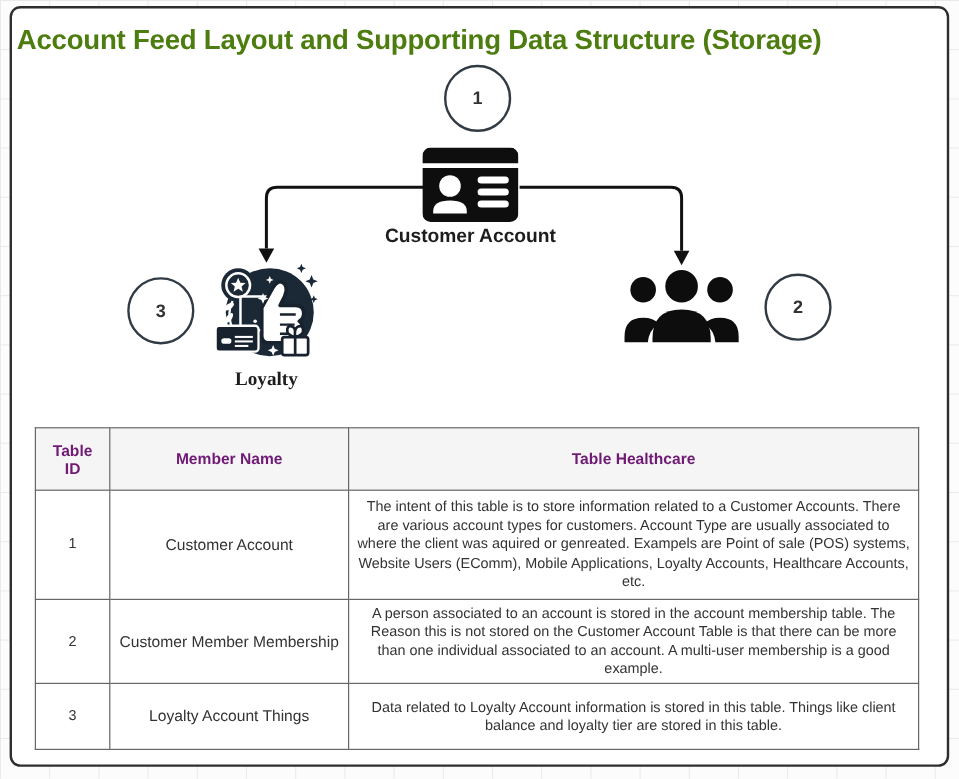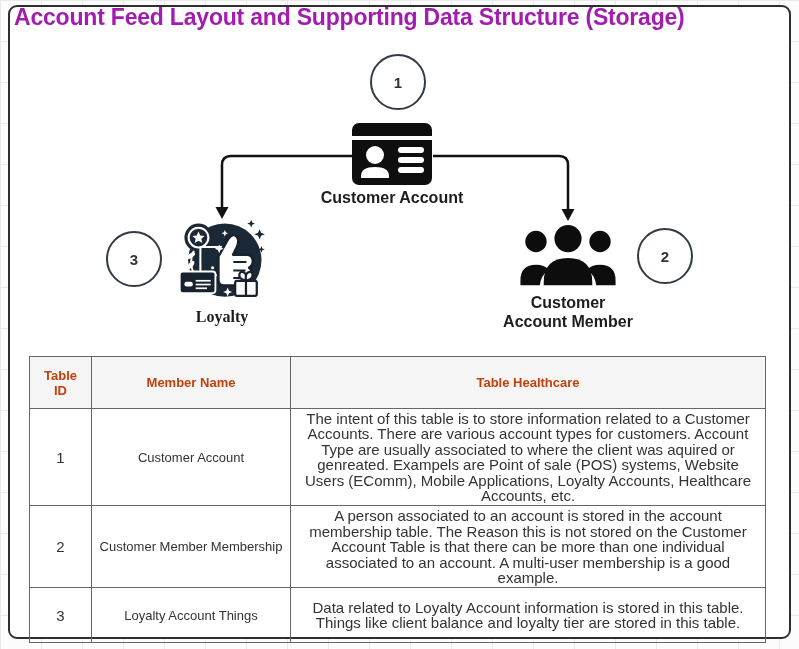--- a/index.html
+++ b/index.html
@@ -12,22 +12,22 @@
       linear-gradient(90deg, #e9e9e9 1px, transparent 1px);
     background-size:41px 41px;
     overflow:hidden;
   }
   .canvas { position:relative; width:799px; height:649px; }
   .frame {
     position:absolute; left:8px; top:5px; width:783px; height:634px;
     background:#ffffff; border:2px solid #2e2e2e; border-radius:9px;
   }
   .title {
-    position:absolute; left:14px; top:4px;
-    font-size:23px; font-weight:bold; color:#a21caf;
+    position:absolute; left:14px; top:20px;
+    font-size:23px; font-weight:bold; color:#4d7c0f;
     letter-spacing:-0.2px; white-space:nowrap;
   }
   .num-circle {
     position:absolute; width:56px; height:56px; border-radius:50%;
     border:2px solid #323b44; background:#fff;
     display:flex; align-items:center; justify-content:center;
     font-size:15px; font-weight:bold; color:#333;
   }
   .node-label {
     position:absolute; text-align:center;
@@ -39,22 +39,22 @@
     pointer-events:none;
   }
   .dtable {
     position:absolute; left:29px; top:356px; width:737px;
     border-collapse:collapse; table-layout:fixed;
   }
   .dtable th, .dtable td {
     border:1px solid #666; text-align:center; vertical-align:middle;
     color:#333; padding:2px 6px;
   }
-  .dtable th { background:#f5f5f5; font-size:13px; font-weight:bold; color:#c2410c; }
-  .dtable td { font-size:15px; line-height:15.4px; }
+  .dtable th { background:#f5f5f5; font-size:13px; font-weight:bold; color:#701a75; }
+  .dtable td { font-size:12px; line-height:15.4px; }
   .col-id { width:62px; }
   .col-name { width:199px; }
   .dtable td.cell-name { font-size:13px; }
 </style>
 </head>
 <body>
 
 <div class="canvas">
 
   <div class="frame"></div>
@@ -130,24 +130,20 @@
   <svg class="icon-abs" style="left:519px; top:225px;" width="98" height="66" viewBox="0 0 100 68">
     <g fill="#0d0d0d">
       <circle cx="17" cy="17" r="11"></circle>
       <circle cx="83" cy="17" r="11"></circle>
       <circle cx="50" cy="14" r="14"></circle>
       <path d="M1 62 v-5 q0 -16 16 -16 q9 0 13 5 q-8 6 -9 16 z"></path>
       <path d="M99 62 v-5 q0 -16 -16 -16 q-9 0 -13 5 q8 6 9 16 z"></path>
       <path d="M25 62 v-3 q0 -25 25 -25 q25 0 25 25 v3 z"></path>
     </g>
   </svg>
-  <div class="node-label" style="left:493px; top:293px; width:150px;">
-    <div>Customer</div>
-    <div>Account Member</div>
-  </div>
 
   <div class="num-circle" style="left:637px; top:228px;">
     <span>2</span>
   </div>
 
   <table class="dtable">
     <colgroup>
       <col class="col-id">
         <col class="col-name">
         <col>

